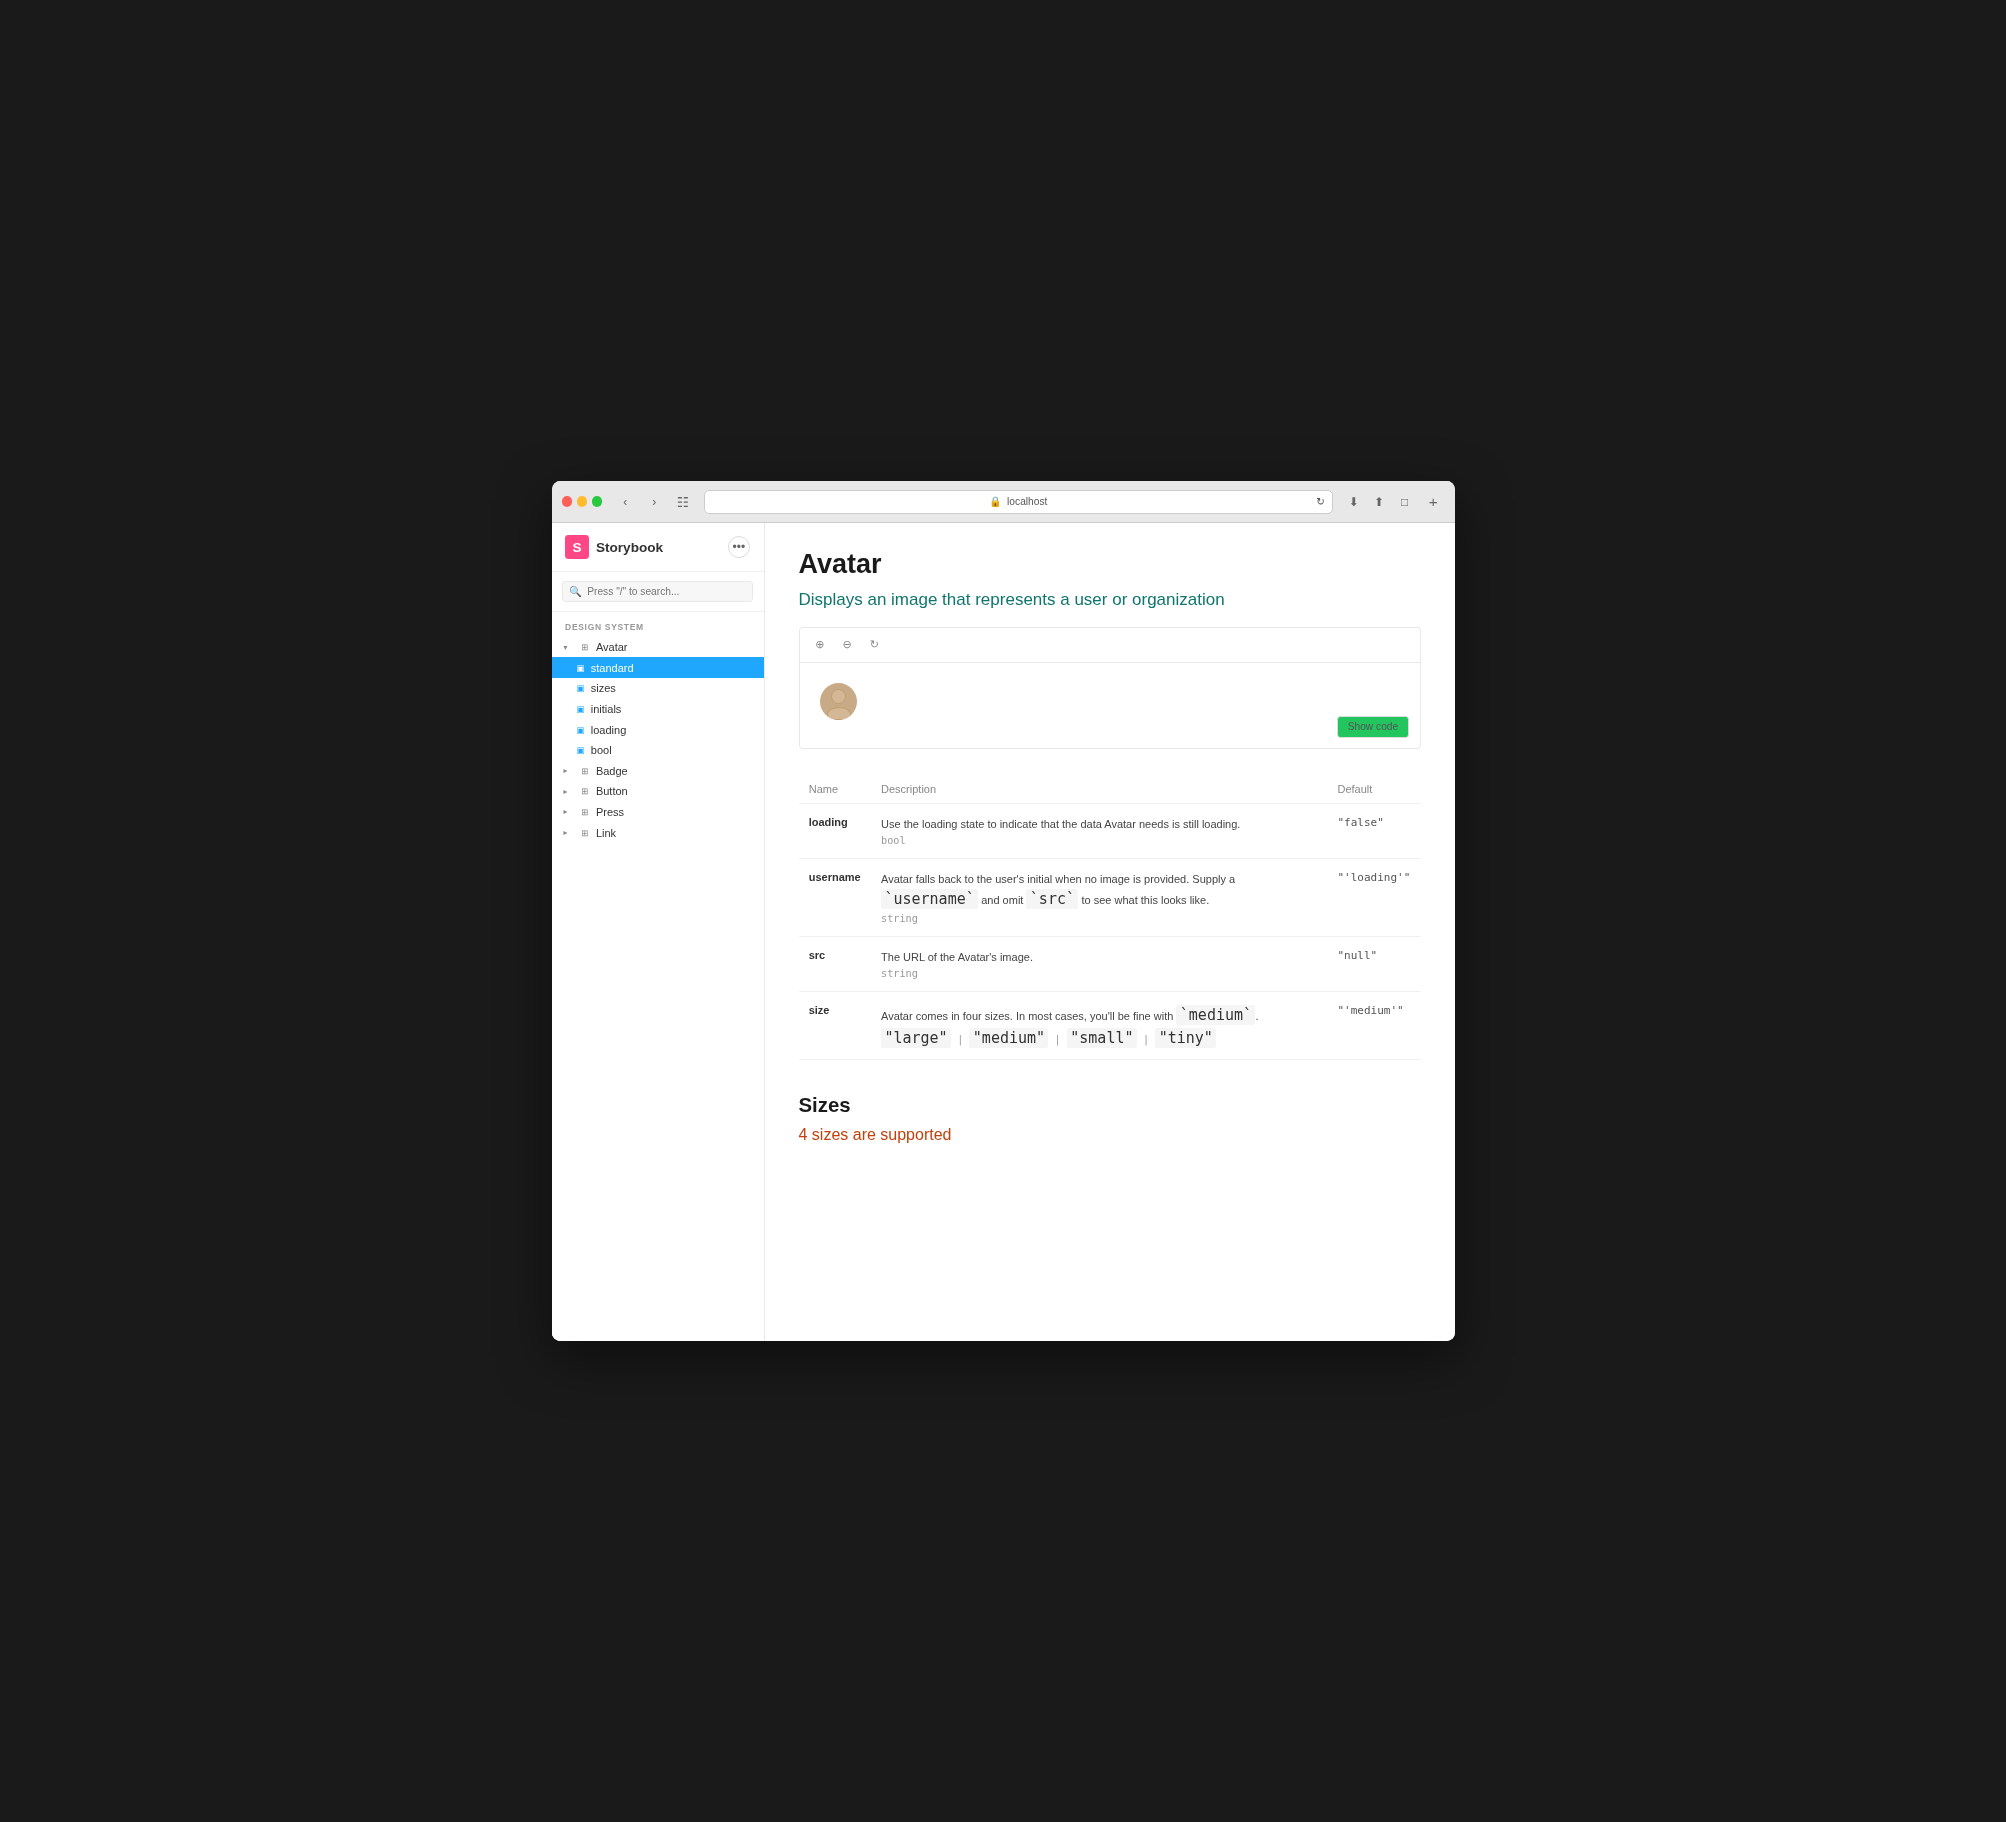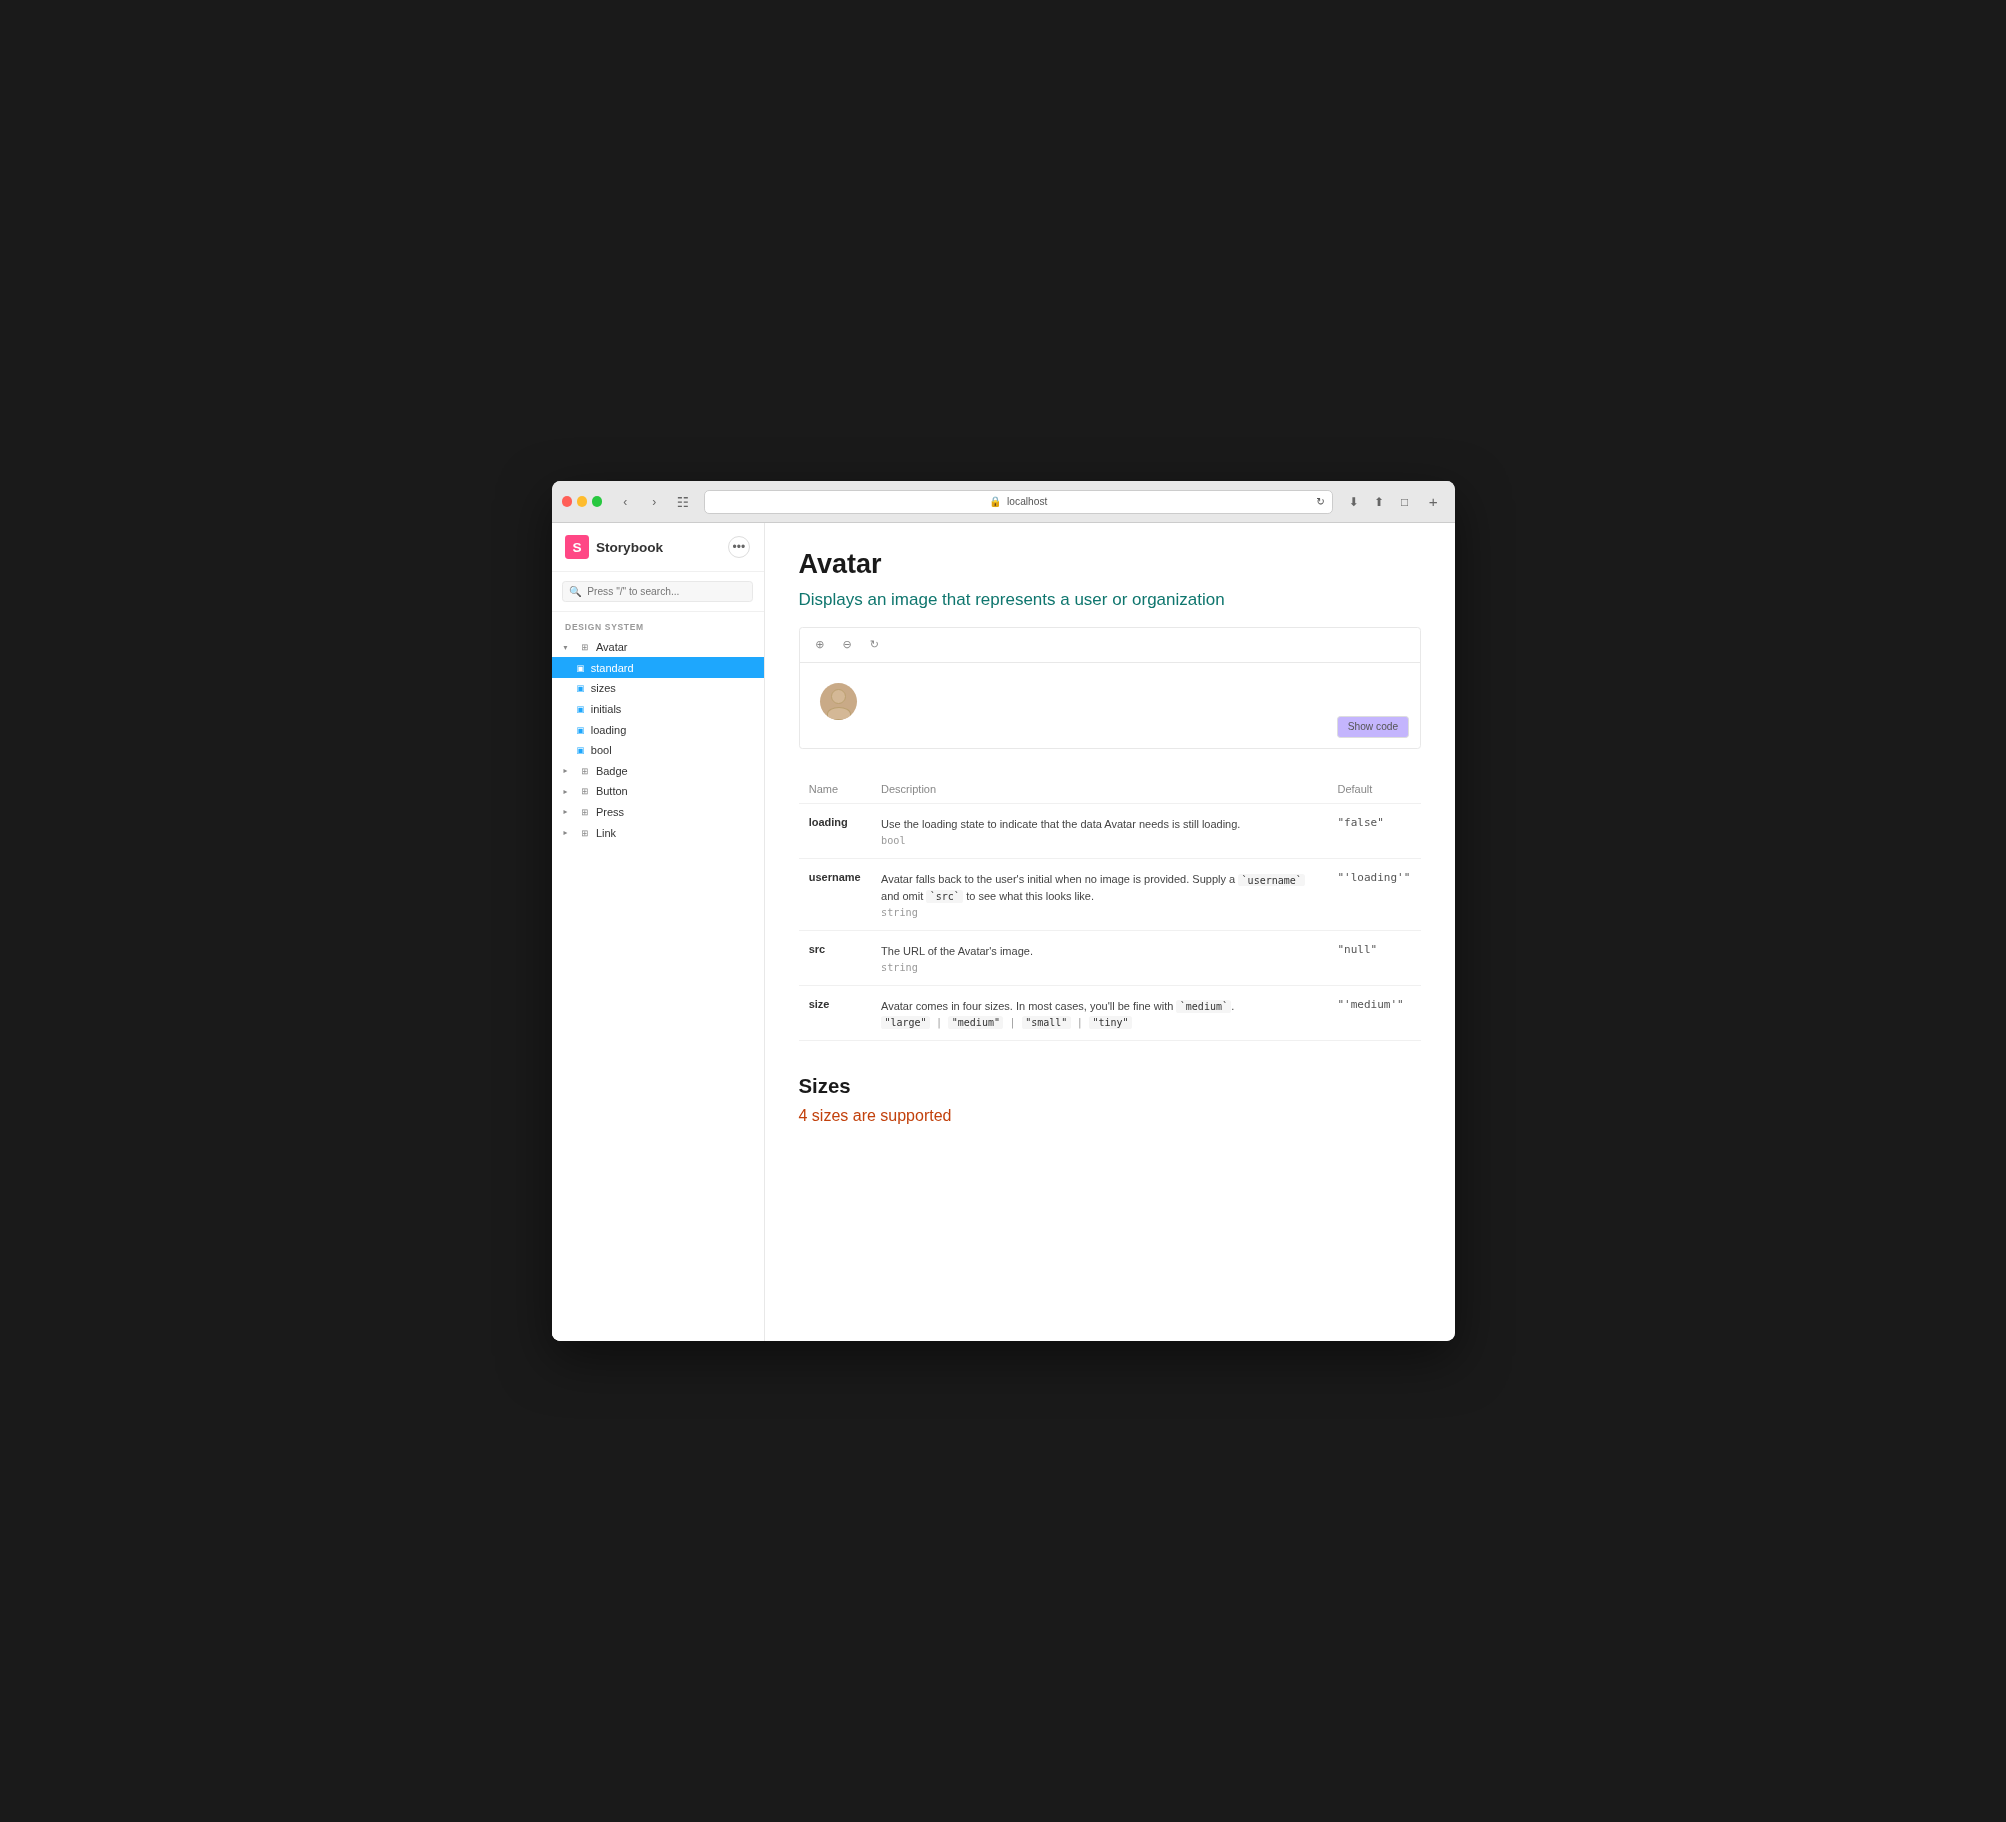--- a/index.html
+++ b/index.html
@@ -315,21 +315,21 @@
       align-items: flex-start;
       position: relative;
     }
     .show-code-btn {
       position: absolute;
       bottom: 10.2px;
       right: 10.2px;
       padding: 4.3px 10.2px;
       border: 0.9px solid #ddd;
       border-radius: 3.4px;
-      background: #c4b5fd;
+      background: #22c55e;
       font-size: 10.2px;
       cursor: pointer;
       color: #555;
     }
     
     .avatar-person {
       width: 37px;
       height: 37px;
       border-radius: 50%;
       overflow: hidden;
@@ -393,21 +393,21 @@
       margin-top: 2.6px;
       font-family: "SFMono-Regular", Menlo, monospace;
     }
     .prop-default {
       color: #555;
       font-size: 11px;
       font-family: "SFMono-Regular", Menlo, monospace;
     }
     code {
       font-family: "SFMono-Regular", Menlo, monospace;
-      font-size: 10px;
+      font-size: 15px;
       background: #f5f5f5;
       padding: 0.9px 3.4px;
       border-radius: 2.6px;
       color: #333;
     }
 
     .section-title {
       font-size: 20.4px;
       font-weight: 600;
       color: #1a1a1a;

